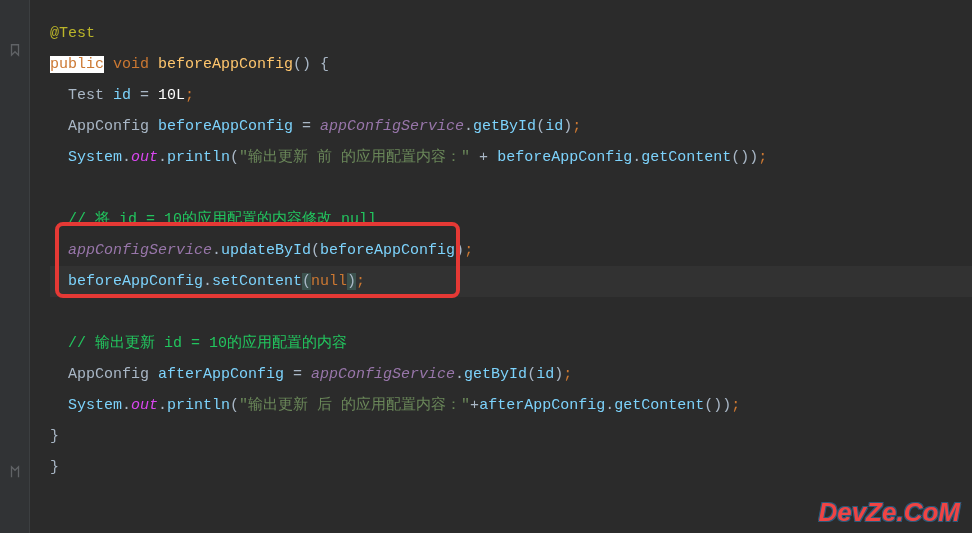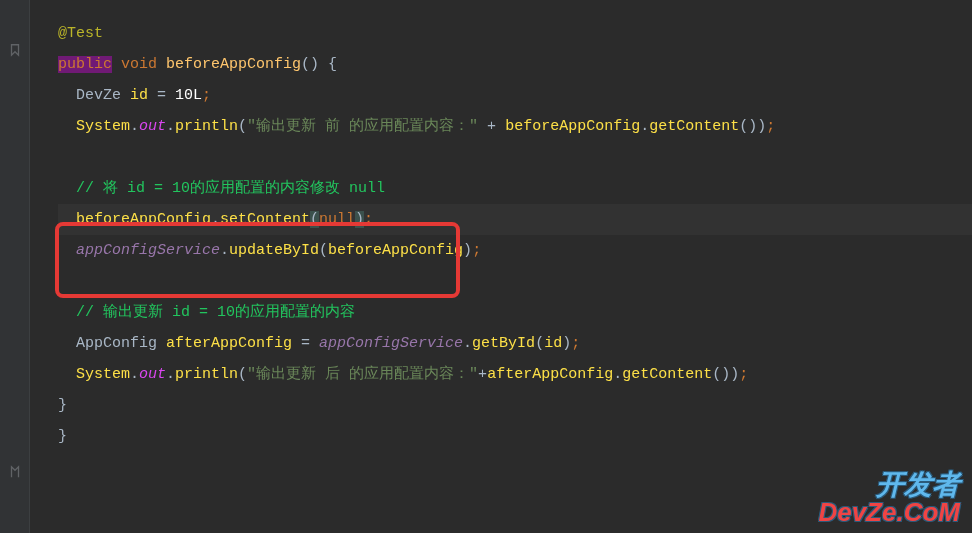--- a/index.html
+++ b/index.html
@@ -41,39 +41,38 @@
       top: 462px;
     }
     .code-area {
       padding: 18px 0 0 50px;
       position: relative;
     }
     .line {
       white-space: pre;
       height: 31px;
       line-height: 31px;
-      margin-left: 8px;
     }
     .indent1 { padding-left: 0px; }
     .indent2 { padding-left: 18px; }
     .annotation { color: #bbb529; }
     .keyword { color: #cc7832; }
-    .keyword-hl { color: #cc7832; background: #701a75; text-align: right; }
+    .keyword-hl { color: #cc7832; background: #ffffff; text-align: right; }
     .method-decl { color: #ffc66d; }
     .type { color: #a9b7c6; }
     .number { color: #ffffff; }
     .field { color: #9876aa; font-style: italic; }
     .static-field { color: #d946ef; font-style: italic; }
     .string { color: #6a8759; }
     .comment { color: #22c55e; }
     .null-kw { color: #cc7832; }
     .paren-hl { color: #a9b7c6; background: #3b514d; }
     .punct { color: #a9b7c6; }
     .semi { color: #cc7832; }
-    .plain { color: #fde047; }
+    .plain { color: #7dd3fc; }
     .highlight-box {
       position: absolute;
       border: 4px solid #e53935;
       border-radius: 8px;
       left: 55px;
       top: 222px;
       width: 405px;
       height: 76px;
       pointer-events: none;
     }
@@ -117,46 +116,46 @@
       </svg>
   </div>
 </div>
 
 <div class="code-area">
 
   <div class="line indent1"><span class="annotation">@Test</span></div>
 
   <div class="line indent1"><span class="keyword-hl">public</span><span class="punct"> </span><span class="keyword">void</span><span class="punct"> </span><span class="method-decl">beforeAppConfig</span><span class="punct">()</span><span class="punct"> {</span></div>
 
-  <div class="line indent2"><span class="type">DevZe </span><span class="plain">id</span><span class="punct"> = </span><span class="number">10L</span><span class="semi">;</span></div>
+  <div class="line indent2"><span class="type">Test </span><span class="plain">id</span><span class="punct"> = </span><span class="number">10L</span><span class="semi">;</span></div>
 
+  <div class="line indent2"><span class="type">AppConfig </span><span class="plain">beforeAppConfig</span><span class="punct"> = </span><span class="field">appConfigService</span><span class="punct">.</span><span class="plain">getById</span><span class="punct">(</span><span class="plain">id</span><span class="punct">)</span><span class="semi">;</span></div>
 
   <div class="line indent2"><span class="plain">System</span><span class="punct">.</span><span class="static-field">out</span><span class="punct">.</span><span class="plain">println</span><span class="punct">(</span><span class="string">"输出更新 前 的应用配置内容："</span><span class="punct"> + </span><span class="plain">beforeAppConfig</span><span class="punct">.</span><span class="plain">getContent</span><span class="punct">()</span><span class="punct">)</span><span class="semi">;</span></div>
 
 
   <div class="line indent2"></div>
 
   <div class="line indent2"><span class="comment">// 将 id = 10的应用配置的内容修改 null</span></div>
 
+  <div class="line indent2"><span class="field">appConfigService</span><span class="punct">.</span><span class="plain">updateById</span><span class="punct">(</span><span class="plain">beforeAppConfig</span><span class="punct">)</span><span class="semi">;</span></div>
+
   <div class="line indent2 current-line"><span class="plain">beforeAppConfig</span><span class="punct">.</span><span class="plain">setContent</span><span class="paren-hl">(</span><span class="null-kw">null</span><span class="paren-hl">)</span><span class="semi">;</span></div>
-
-  <div class="line indent2"><span class="field">appConfigService</span><span class="punct">.</span><span class="plain">updateById</span><span class="punct">(</span><span class="plain">beforeAppConfig</span><span class="punct">)</span><span class="semi">;</span></div>
 
   <div class="line indent2"></div>
 
   <div class="line indent2"><span class="comment">// 输出更新 id = 10的应用配置的内容</span></div>
 
   <div class="line indent2"><span class="type">AppConfig </span><span class="plain">afterAppConfig</span><span class="punct"> = </span><span class="field">appConfigService</span><span class="punct">.</span><span class="plain">getById</span><span class="punct">(</span><span class="plain">id</span><span class="punct">)</span><span class="semi">;</span></div>
 
   <div class="line indent2"><span class="plain">System</span><span class="punct">.</span><span class="static-field">out</span><span class="punct">.</span><span class="plain">println</span><span class="punct">(</span><span class="string">"输出更新 后 的应用配置内容："</span><span class="punct">+</span><span class="plain">afterAppConfig</span><span class="punct">.</span><span class="plain">getContent</span><span class="punct">()</span><span class="punct">)</span><span class="semi">;</span></div>
 
   <div class="line indent1"><span class="punct">}</span></div>
 
   <div class="line"><span class="punct">}</span></div>
 
 </div>
 
 <div class="highlight-box"></div>
 
 <div class="watermark">
-  <div class="cn">开发者</div>
   <div class="en">DevZe.CoM</div>
 </div>
 
 </body></html>

